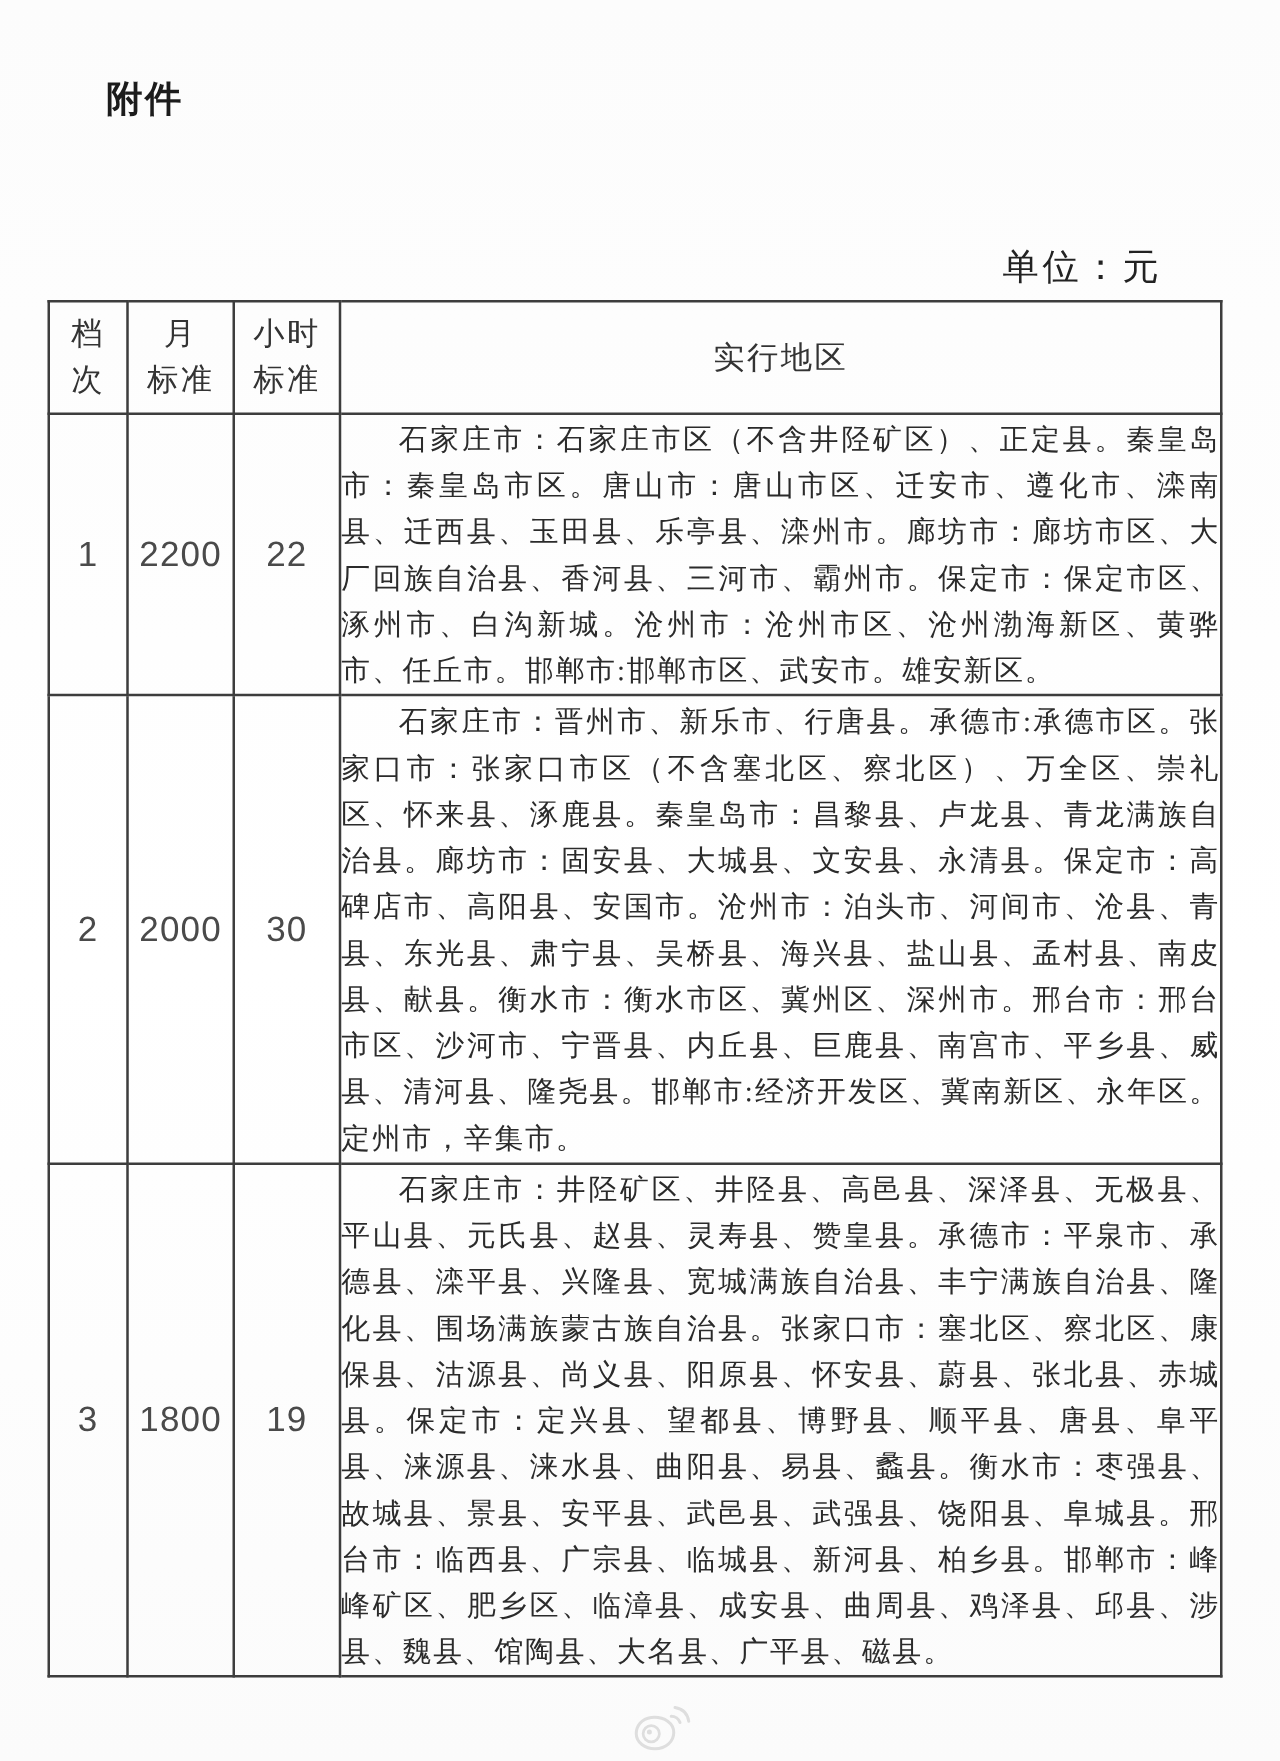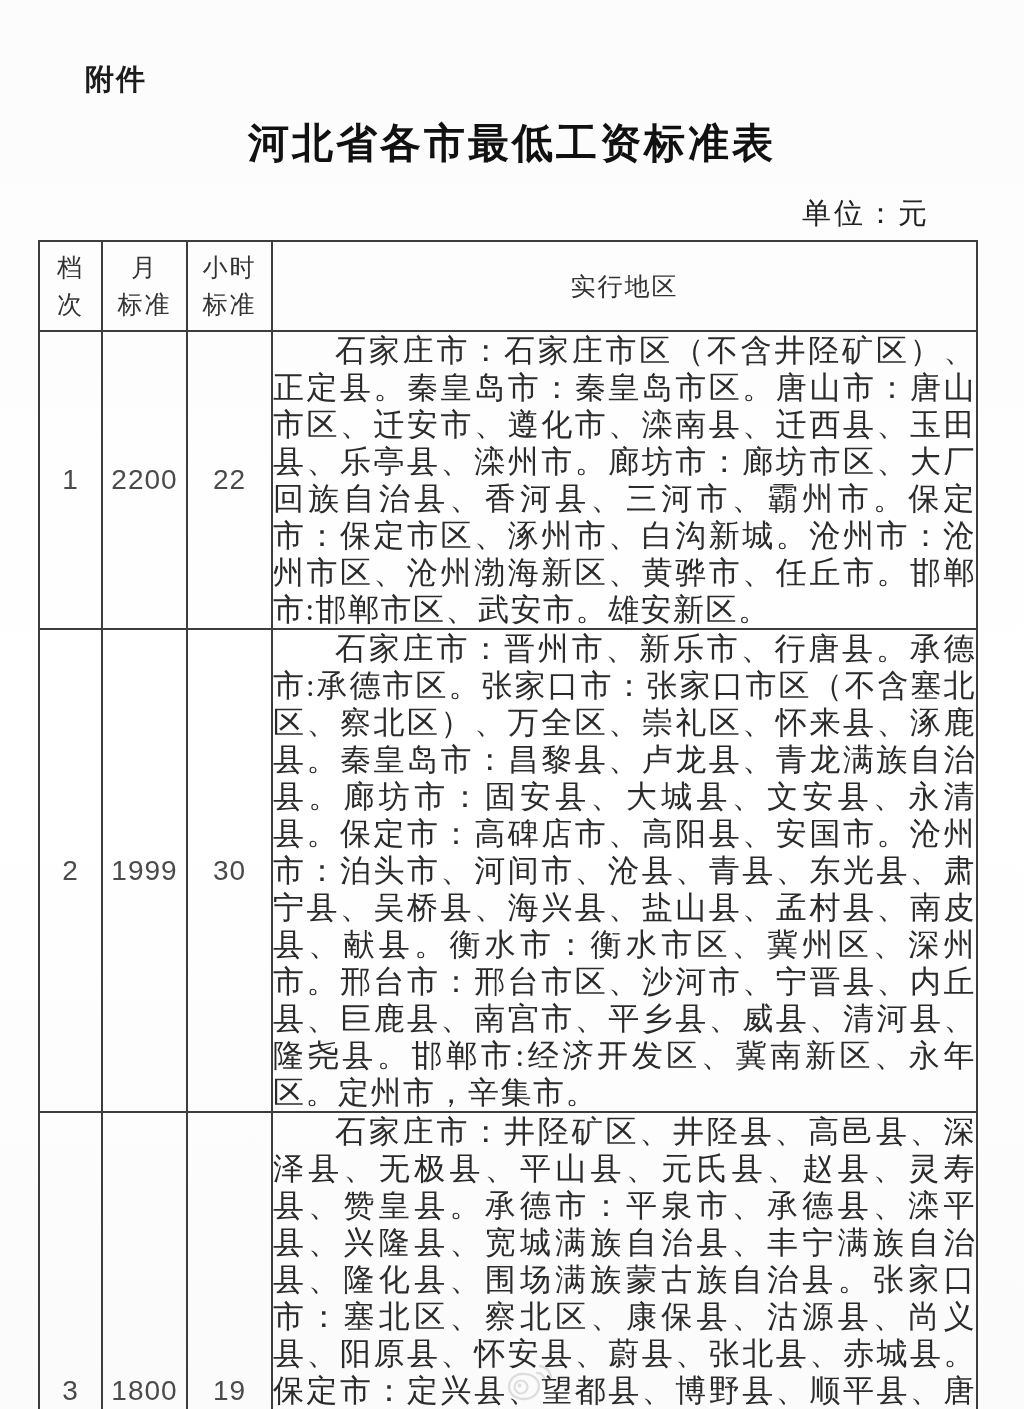--- a/index.html
+++ b/index.html
@@ -88,21 +88,21 @@
     font-weight: 400;
     color: #4a4a4a;
     letter-spacing: 1px;
   }
   td.regions {
     vertical-align: middle;
     padding: 2px 12px;
   }
   td.regions p {
     margin: 0;
-    font-size: 31px;
+    font-size: 23px;
     line-height: 37px;
     color: #2b2b2b;
     text-indent: 2em;
     text-align: justify;
     text-justify: inter-character;
     letter-spacing: 1.5px;
   }
   .watermark {
     position: absolute;
     top: 1364px;
@@ -126,21 +126,20 @@
     display: block;
   }
 </style>
 </head>
 <body>
 
 <div class="page">
 
   <div class="attachment">附件</div>
 
-  <h1 class="title">河北省各市最低工资标准表</h1>
 
   <div class="unit">单位：元</div>
 
   <table class="wage">
     <colgroup>
       <col style="width:63px">
       <col style="width:85px">
       <col style="width:85px">
       <col style="width:705px">
     </colgroup>
@@ -159,21 +158,21 @@
       <tr class="r1">
         <td class="num">1</td>
         <td class="num">2200</td>
         <td class="num">22</td>
         <td class="regions">
           <p>石家庄市：石家庄市区（不含井陉矿区）、正定县。秦皇岛市：秦皇岛市区。唐山市：唐山市区、迁安市、遵化市、滦南县、迁西县、玉田县、乐亭县、滦州市。廊坊市：廊坊市区、大厂回族自治县、香河县、三河市、霸州市。保定市：保定市区、涿州市、白沟新城。沧州市：沧州市区、沧州渤海新区、黄骅市、任丘市。邯郸市:邯郸市区、武安市。雄安新区。</p>
         </td>
       </tr>
       <tr class="r2">
         <td class="num">2</td>
-        <td class="num">1999</td>
+        <td class="num">2000</td>
         <td class="num">30</td>
         <td class="regions">
           <p>石家庄市：晋州市、新乐市、行唐县。承德市:承德市区。张家口市：张家口市区（不含塞北区、察北区）、万全区、崇礼区、怀来县、涿鹿县。秦皇岛市：昌黎县、卢龙县、青龙满族自治县。廊坊市：固安县、大城县、文安县、永清县。保定市：高碑店市、高阳县、安国市。沧州市：泊头市、河间市、沧县、青县、东光县、肃宁县、吴桥县、海兴县、盐山县、孟村县、南皮县、献县。衡水市：衡水市区、冀州区、深州市。邢台市：邢台市区、沙河市、宁晋县、内丘县、巨鹿县、南宫市、平乡县、威县、清河县、隆尧县。邯郸市:经济开发区、冀南新区、永年区。定州市，辛集市。</p>
         </td>
       </tr>
       <tr class="r3">
         <td class="num">3</td>
         <td class="num">1800</td>
         <td class="num">19</td>
         <td class="regions">

